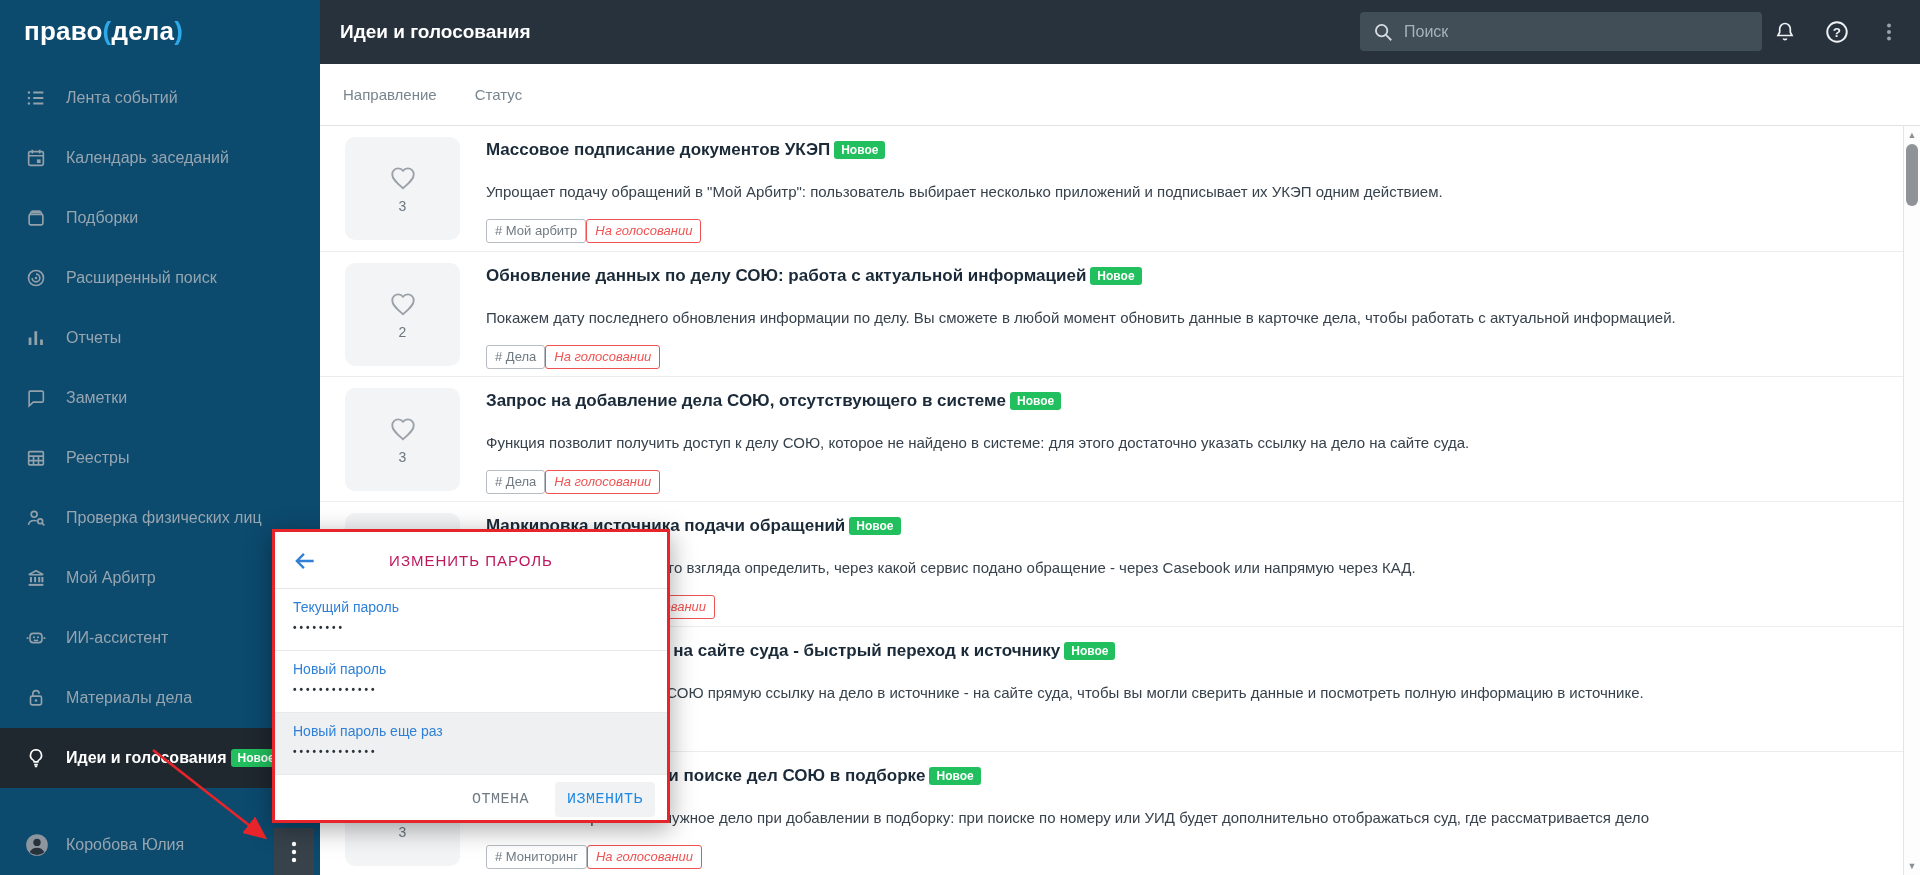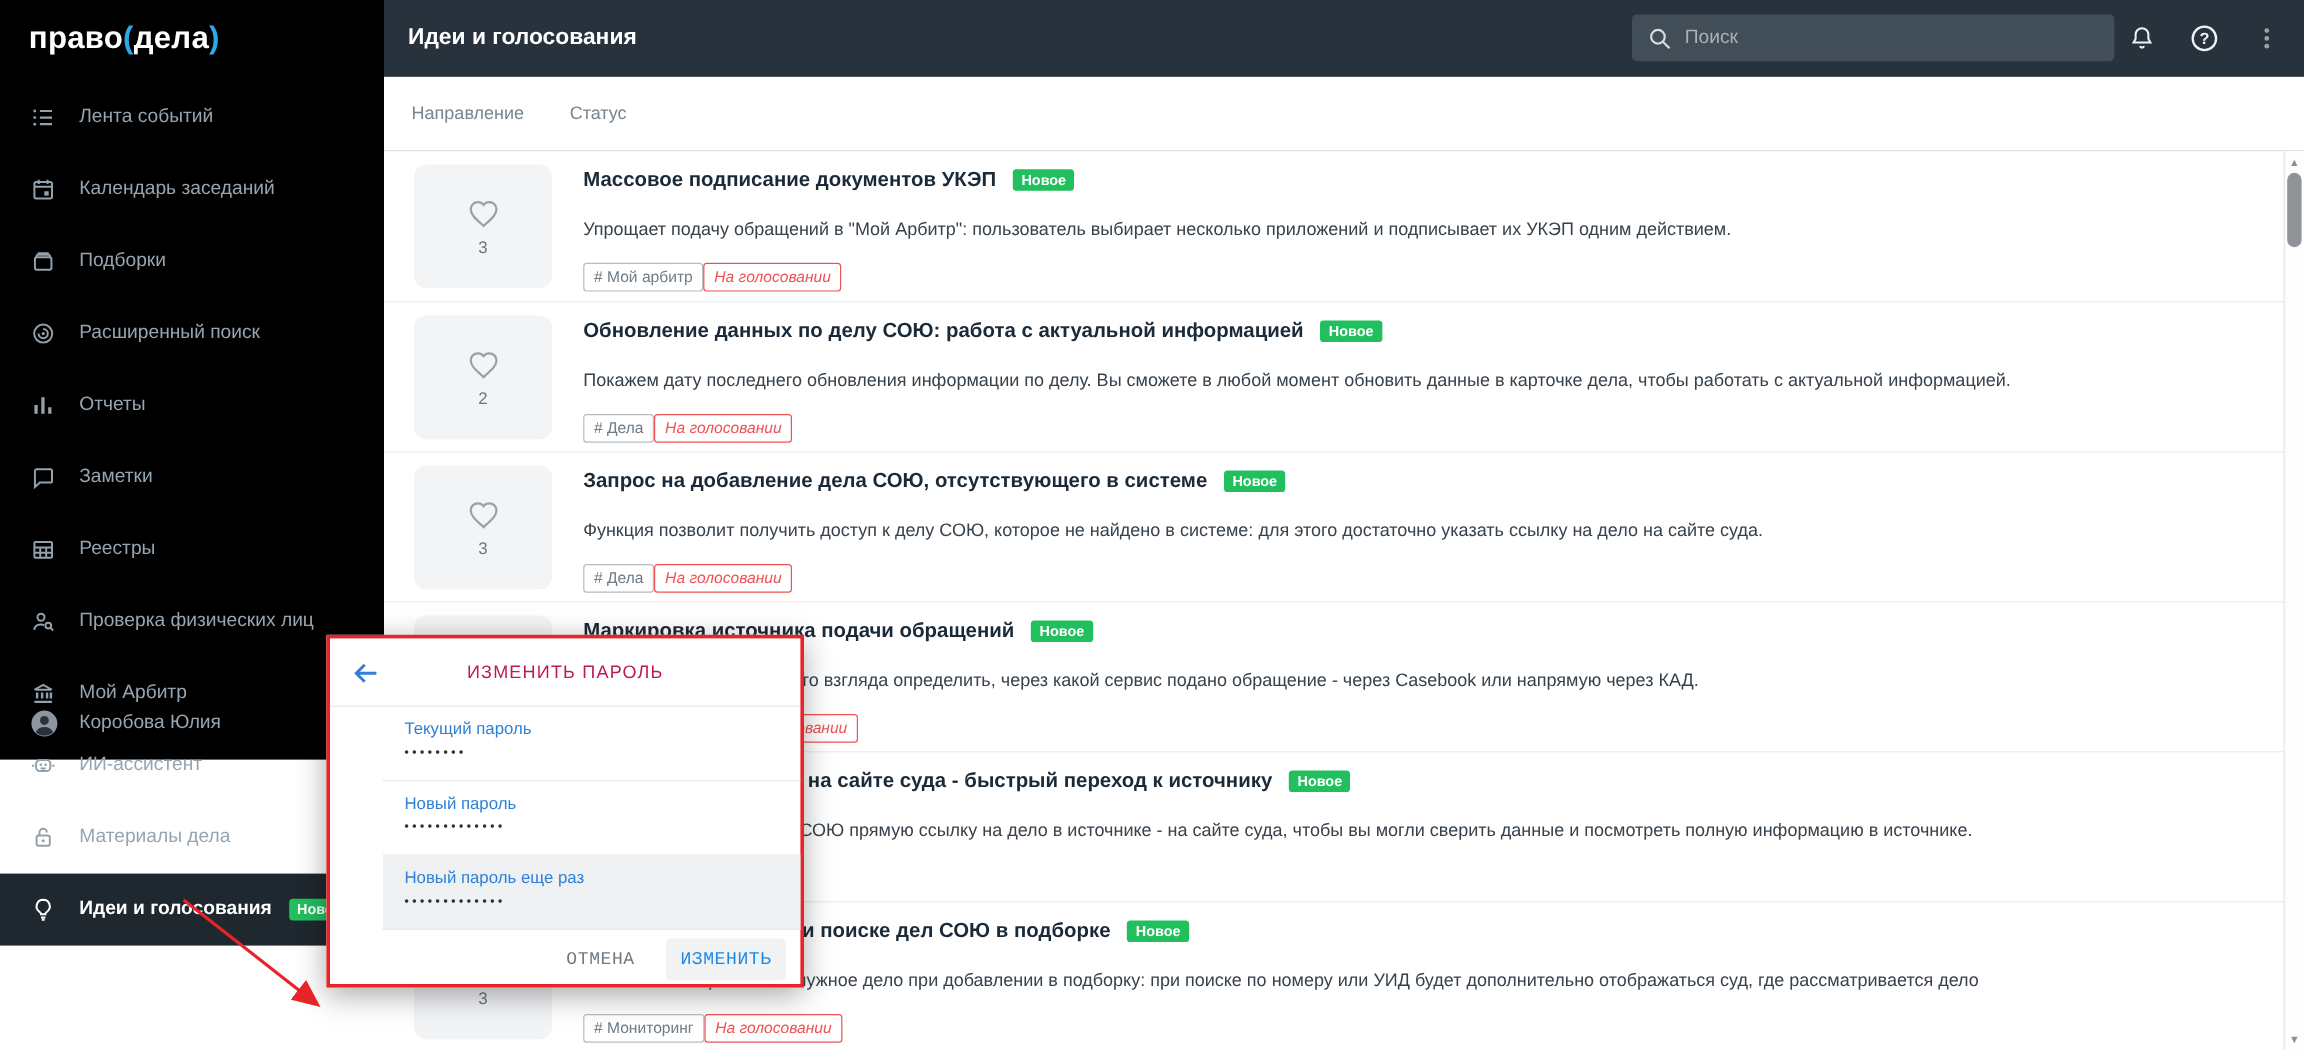--- a/index.html
+++ b/index.html
@@ -8,28 +8,28 @@
   
   .topbar { position:absolute; left:0; top:0; width:1920px; height:64px; background:#28323c; z-index:3; }
   .page-title { position:absolute; left:340px; top:0; height:64px; display:flex; align-items:center; color:#fff; font-size:19px; font-weight:bold; }
   .searchbox { position:absolute; left:1360px; top:12px; width:402px; height:39px; background:#414d57; border-radius:4px; display:flex; align-items:center; padding:0 12px; }
   .searchbox input { background:transparent; border:none; outline:none; color:#cfd6da; font-size:16px; margin-left:10px; width:320px; font-family:"Liberation Sans",sans-serif; }
   .searchbox input::placeholder { color:#a8b2b9; }
   .topbar-icons { position:absolute; right:18px; top:0; height:64px; display:flex; align-items:center; gap:26px; }
   .icon-btn { width:26px; height:26px; display:flex; align-items:center; justify-content:center; cursor:pointer; }
 
   
-  .sidebar { position:absolute; left:0; top:0; width:320px; height:633px; background:#000000; z-index:4; }
+  .sidebar { position:absolute; left:0; top:0; width:320px; height:875px; background:#0c4a6e; z-index:4; }
   .logo { padding:16px 0 0 24px; font-size:26px; font-weight:bold; color:#fff; letter-spacing:.2px; }
   .logo .paren { color:#2da8e8; }
   .nav { position:absolute; top:68px; left:0; width:320px; }
   .nav-item { height:60px; display:flex; align-items:center; padding-left:24px; color:#97a5b0; font-size:16px; cursor:pointer; }
   .nav-item .nav-ic { width:24px; height:24px; margin-right:18px; flex:none; display:flex; align-items:center; justify-content:center; }
   .nav-item.active { background:#1f282e; color:#fff; font-weight:bold; }
-  .badge-green { display:inline-block; background:#22bf5e; color:#fff; font-size:12px; font-weight:bold; border-radius:3px; padding:3px 7px; margin-left:14px; line-height:1; }
+  .badge-green { display:inline-block; background:#22bf5e; color:#fff; font-size:12px; font-weight:bold; border-radius:3px; padding:3px 7px; margin-left:4px; line-height:1; }
   .user-row { position:absolute; left:0; bottom:0; width:320px; height:60px; display:flex; align-items:center; padding-left:24px; color:#97a5b0; font-size:16px; cursor:pointer; }
   .user-row .nav-ic { width:26px; height:26px; margin-right:16px; }
   .kebab-btn { position:absolute; left:274px; bottom:0; width:40px; height:47px; background:#37424b; display:flex; align-items:center; justify-content:center; cursor:pointer; z-index:5; }
 
   
   .content { position:absolute; left:320px; top:64px; width:1600px; height:811px; background:#fff; z-index:1; }
   .filterbar { height:62px; display:flex; align-items:center; gap:38px; padding-left:23px; border-bottom:1px solid #e2e2e2; color:#78858e; font-size:15px; }
   .filter { cursor:pointer; }
   .rows { position:relative; }
   .row { position:relative; height:125px; border-bottom:0; }
@@ -50,21 +50,21 @@
   .scrollbar { position:absolute; right:0; top:126px; width:17px; height:749px; background:#fdfdfd; border-left:1px solid #e4e4e4; z-index:2; }
   .sb-arrow { position:absolute; left:0; width:16px; text-align:center; color:#8a9196; font-size:9px; cursor:pointer; }
   .sb-up { top:4px; } .sb-down { bottom:4px; }
   .sb-thumb { position:absolute; left:2px; top:18px; width:12px; height:62px; background:#8f9397; border-radius:6px; cursor:pointer; }
 
   
   .modal { position:absolute; left:272px; top:529px; width:398px; height:294px; background:#fff; border:3px solid #e8242b; box-shadow:0 6px 24px rgba(0,0,0,.35); z-index:40; }
   .modal-header { height:57px; display:flex; align-items:center; border-bottom:1px solid #e5e5e5; position:relative; }
   .back-btn { position:absolute; left:17px; top:16px; width:26px; height:26px; cursor:pointer; }
   .modal-title { width:100%; text-align:center; color:#be185d; font-size:15px; font-weight:500; letter-spacing:1px; }
-  .modal-field { height:62px; padding:10px 0 4px 18px; border-bottom:1px solid #e9e9e9; cursor:text;margin-left:44px; }
+  .modal-field { height:62px; padding:10px 0 4px 18px; border-bottom:1px solid #e9e9e9; cursor:text; }
   .modal-field.focused { background:#eef0f2; }
   .field-label { color:#2f80d6; font-size:14px; }
   .field-value { margin-top:7px; color:#2b3138; font-size:10px; font-weight:bold; letter-spacing:3px; }
   .modal-footer { height:48px; display:flex; align-items:center; justify-content:flex-end; gap:14px; padding-right:12px; }
   .btn { font-size:15px; font-weight:500; letter-spacing:.5px; cursor:pointer; padding:9px 12px; border-radius:4px; background:transparent; border:none; font-family:Liberation Mono, monospace; }
   .btn-cancel { color:#6f7a83; }
   .btn-submit { color:#1e88e5; background:#f1f2f3; }
 
   
   .anno-arrow { position:absolute; left:145px; top:742px; z-index:50; pointer-events:none; }

